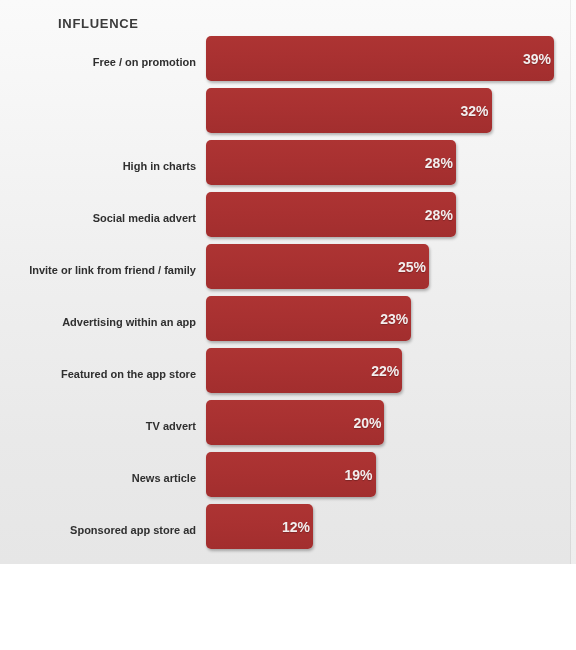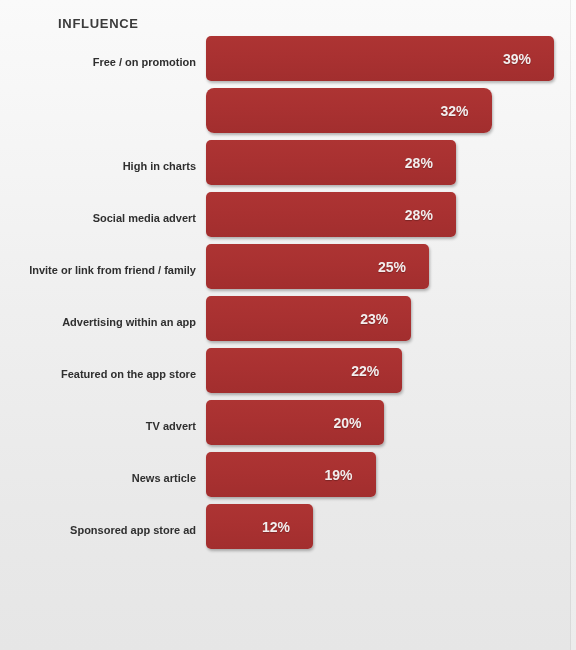--- a/index.html
+++ b/index.html
@@ -10,21 +10,21 @@
     width: 576px;
     height: 650px;
     overflow: hidden;
     font-family: "Liberation Sans", sans-serif;
     background: #ffffff;
   }
 
   #chart-root {
     position: relative;
     width: 576px;
-    height: 650px;
+    height: 564px;
     background: linear-gradient(to bottom, #fafafa 0%, #f6f6f6 18%, #efefef 48%, #e9e9e9 78%, #e6e6e6 100%);
     box-sizing: border-box;
     overflow: hidden;
   }
 
   
   #right-edge-rule {
     position: absolute;
     top: 0;
     right: 5px;
@@ -98,21 +98,21 @@
     display: flex;
     align-items: center;
     justify-content: flex-end;
     overflow: hidden;
   }
 
   .bar-value {
     font-size: 14px;
     font-weight: bold;
     color: #f3eeee;
-    padding-right: 23px;
+    padding-right: 3px;
     white-space: nowrap;
     text-shadow: 0 1px 1px rgba(0,0,0,0.25);
   }
 </style>
 </head>
 <body>
 
 <div id="chart-root">
 
   <div id="right-edge-fill"></div>
@@ -124,21 +124,21 @@
       <div class="bar-row">
         <div class="bar-label">Free / on promotion</div>
         <div class="bar-track">
           <div class="bar-fill" style="width: 348px;">
             <span class="bar-value">39%</span>
           </div>
         </div>
       </div>
       <div class="bar-row">
         <div class="bar-track">
-          <div class="bar-fill" style="width: 285.538px; border-radius: 8px;">
+          <div class="bar-fill" style="width: 285.538px;">
             <span class="bar-value">32%</span>
           </div>
         </div>
       </div>
       <div class="bar-row">
         <div class="bar-label">High in charts</div>
         <div class="bar-track">
           <div class="bar-fill" style="width: 249.846px;">
             <span class="bar-value">28%</span>
           </div>

